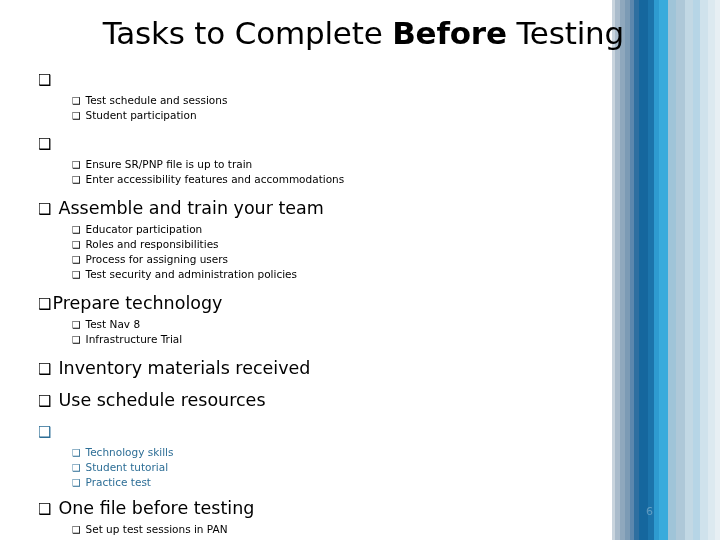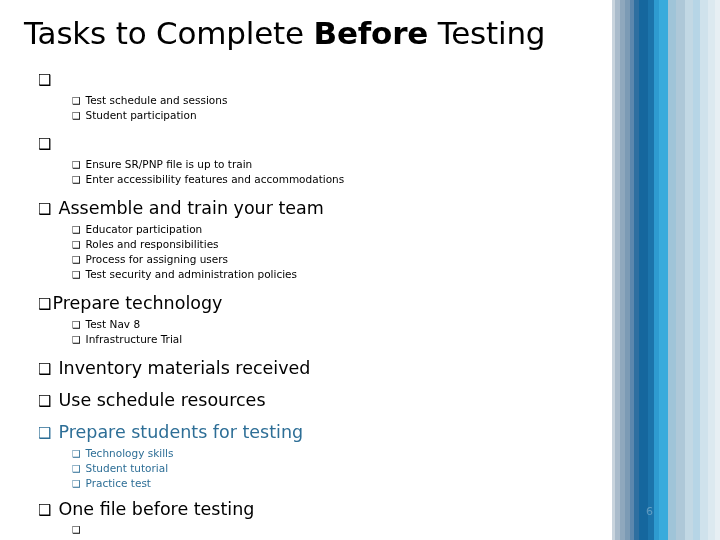--- a/index.html
+++ b/index.html
@@ -14,20 +14,21 @@
     overflow: hidden;
     position: relative;
   }
 
   #slide {
     position: absolute;
     left: 0; top: 0;
     width: 720px;
     height: 540px;
     background: #FFFFFF;
+    text-align: right;
   }
 
   
   #stripe-band {
     position: absolute;
     top: 0;
     left: 612px;
     width: 108px;
     height: 540px;
     display: flex;
@@ -223,21 +224,20 @@
       <div class="grp">
         <div class="lvl1">
           <span class="cb">❑</span>
           <span>Use schedule resources</span>
         </div>
       </div>
       <div class="gap-sm"></div>
       <div class="grp">
         <div class="lvl1 blue">
           <span class="cb">❑</span>
-          <span>Prepare students for testing</span>
         </div>
         <div class="lvl2wrap">
           <div class="lvl2 blue">
             <span class="cb">❑</span>
             <span>Technology skills</span>
           </div>
           <div class="lvl2 blue">
             <span class="cb">❑</span>
             <span>Student tutorial</span>
           </div>
@@ -249,20 +249,21 @@
       </div>
       <div class="gap-sm"></div>
       <div class="grp">
         <div class="lvl1">
           <span class="cb">❑</span>
           <span>One file before testing</span>
         </div>
         <div class="lvl2wrap">
           <div class="lvl2">
             <span class="cb">❑</span>
+            <span>Set up test sessions in PAN</span>
           </div>
         </div>
       </div>
     </div>
 
   <div id="page-number">6</div>
 
 </div>
 
 </body></html>

